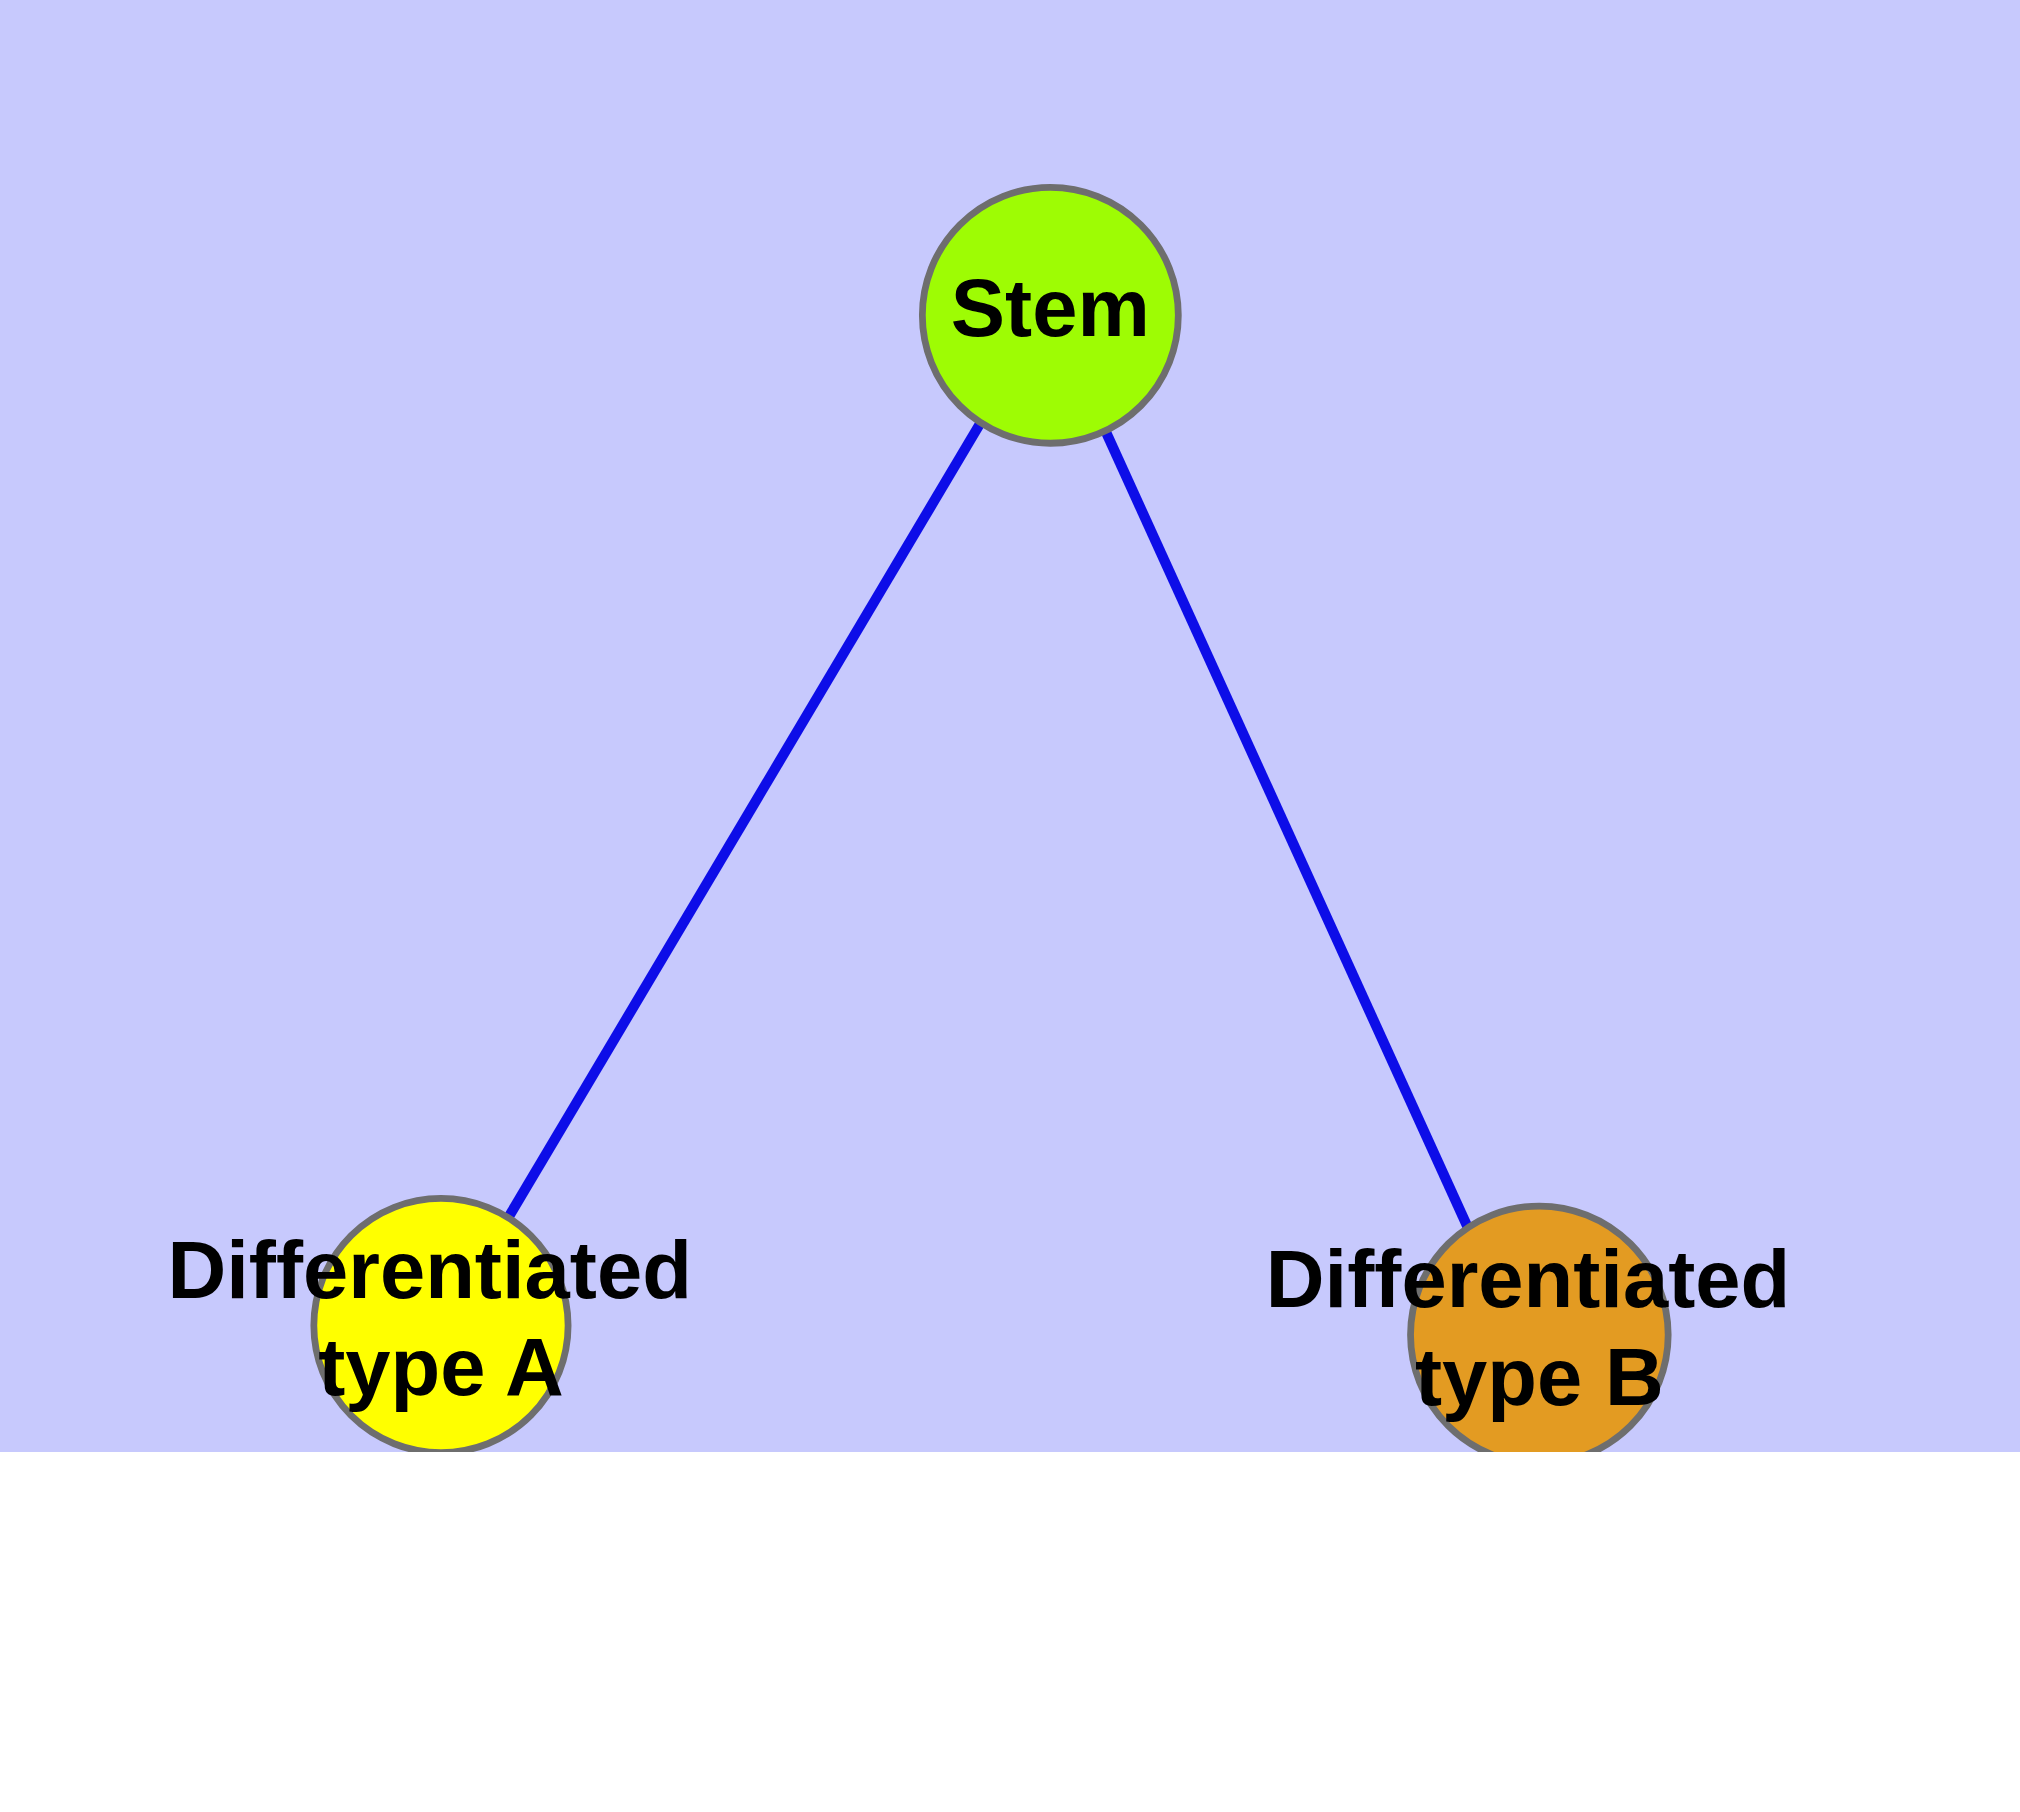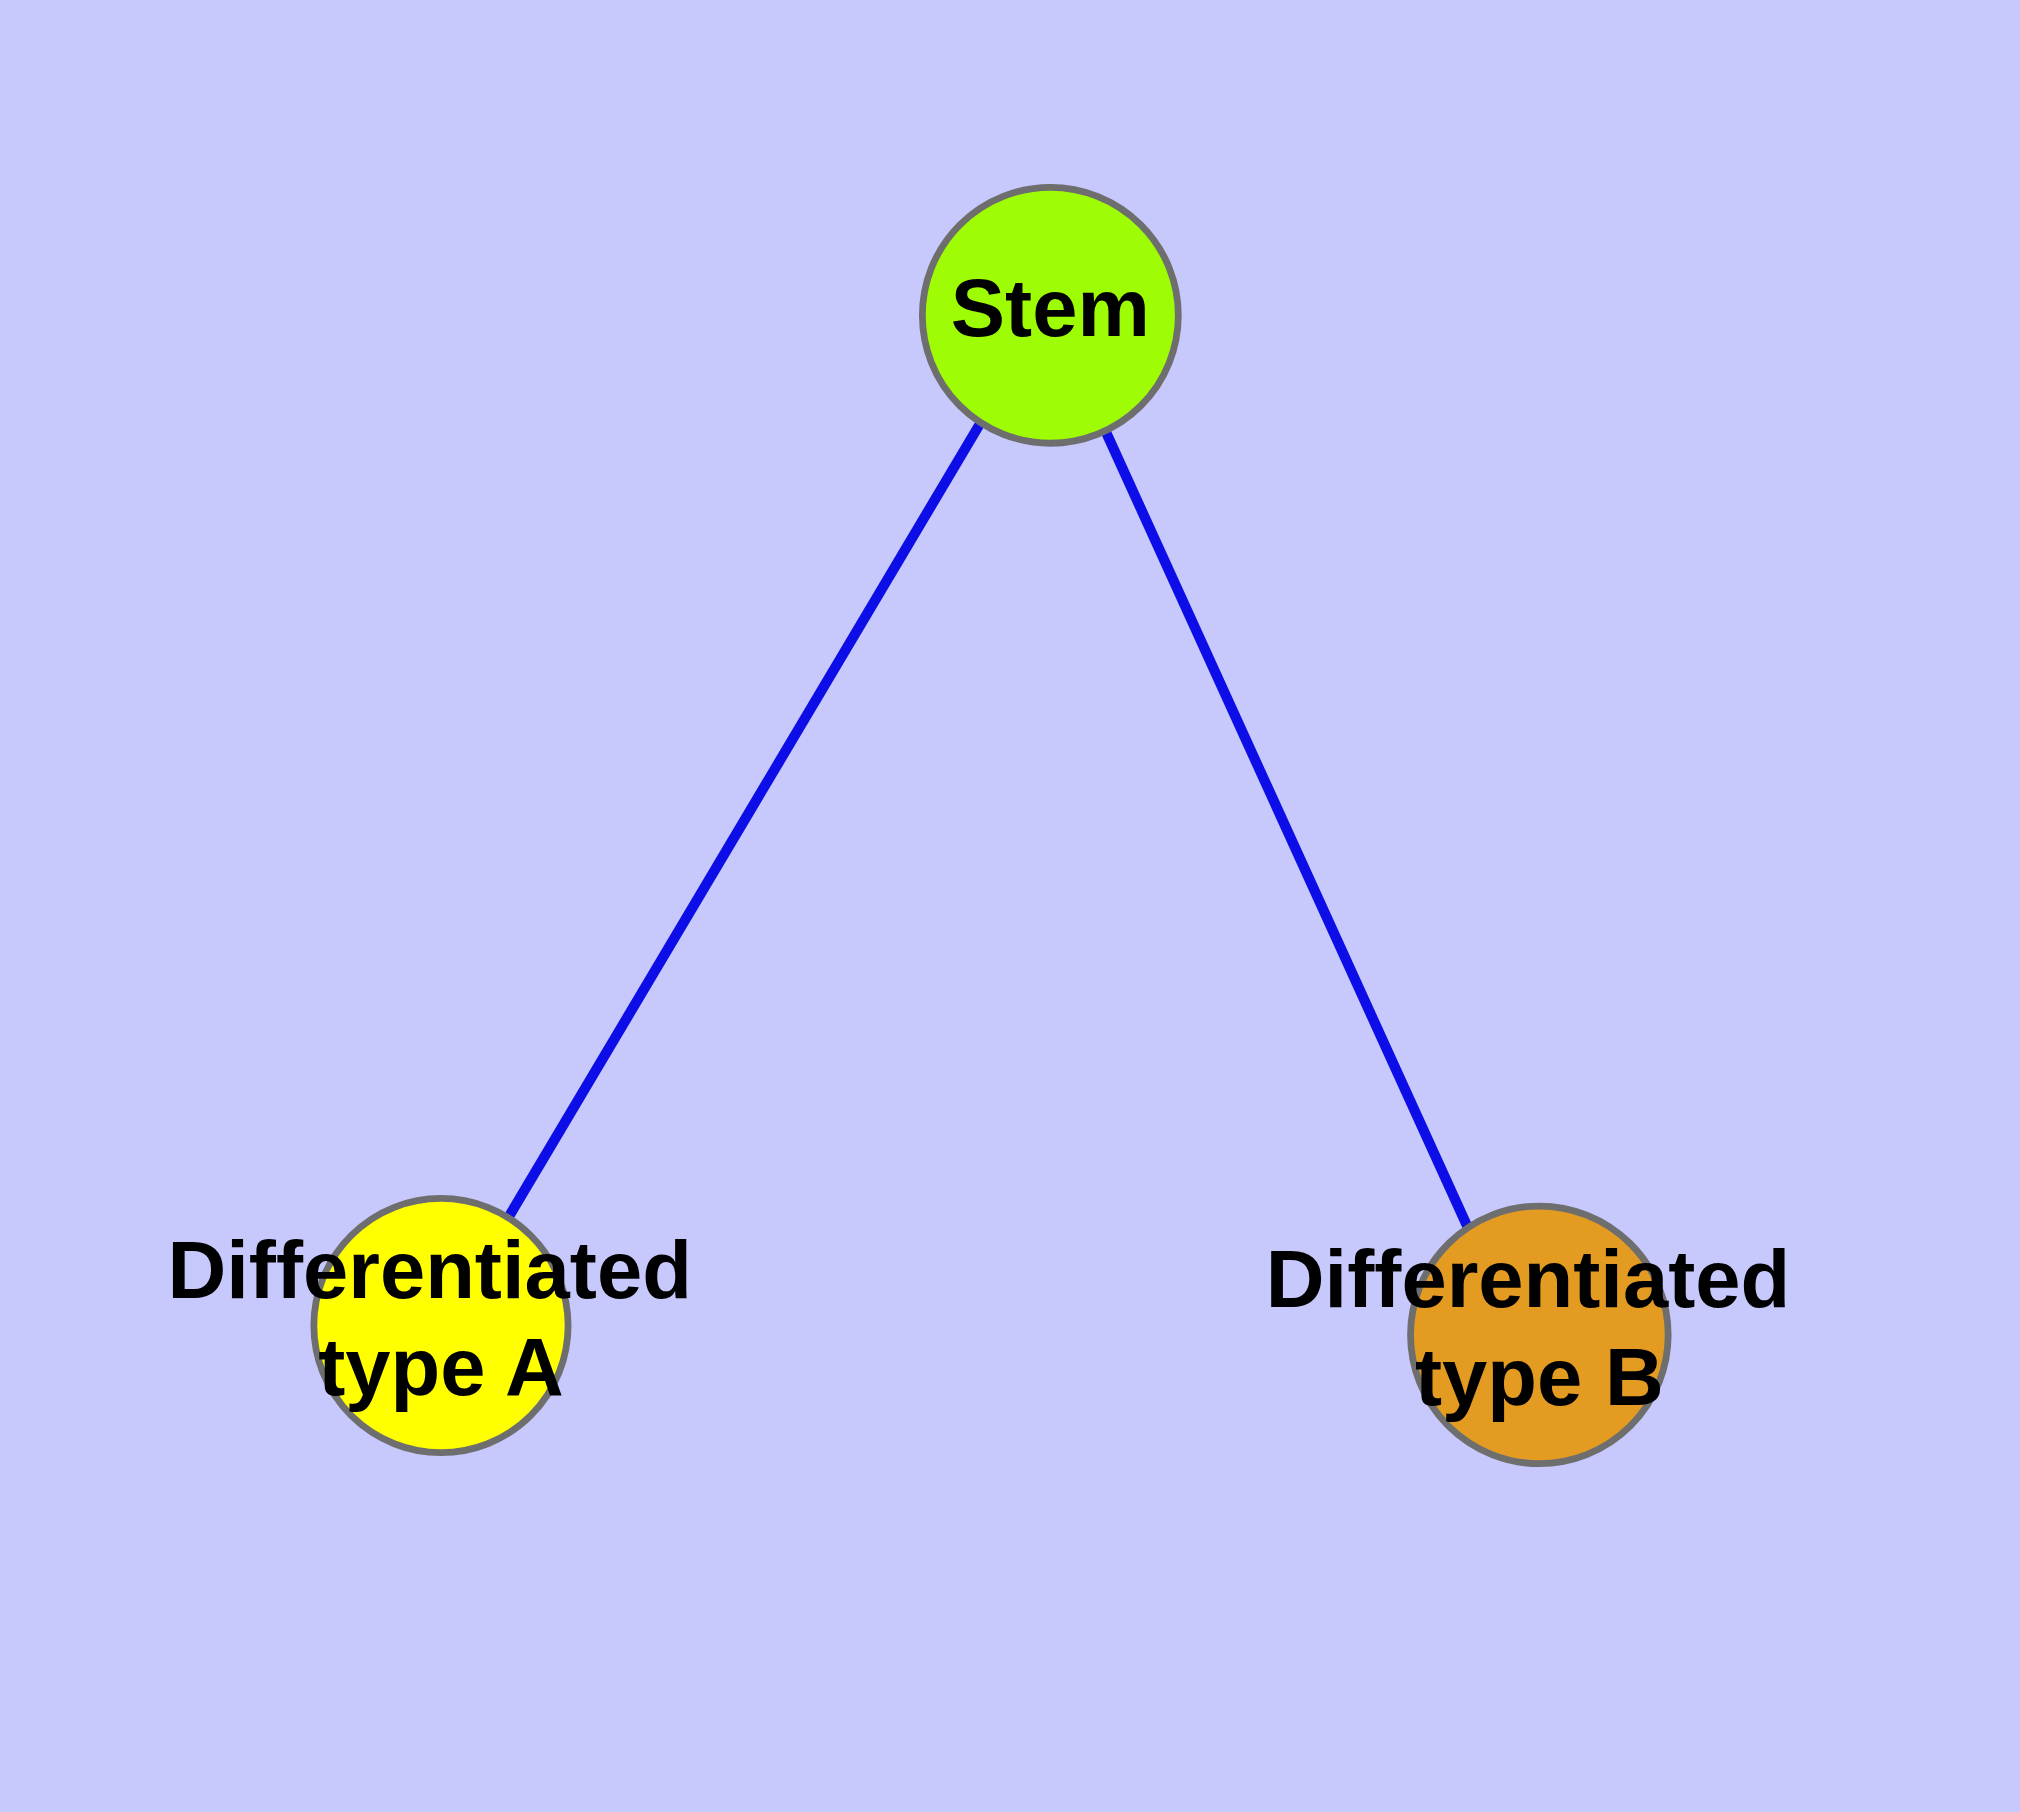--- a/index.html
+++ b/index.html
@@ -27,21 +27,21 @@
     font-family: "Liberation Sans", sans-serif;
     font-weight: bold;
     fill: #000000;
     text-anchor: middle;
     dominant-baseline: middle;
   }
 </style>
 </head>
 <body style="background: rgb(199, 201, 253);">
 
-<div id="canvas" style="width: 2021px; height: 1812px;">
+<div id="canvas" style="width: 2021px; height: 1452px;">
   <svg id="graph-svg" viewBox="0 0 2384 2138" xmlns="http://www.w3.org/2000/svg" style="width: 2021px; height: 1812px;">
 
     <rect id="bg-rect" x="0" y="0" width="2384" height="2138" fill="#C7C9FD"></rect>
 
     <g id="edges-layer">
       <line id="edge-0" x1="1156" y1="500" x2="601" y2="1434" stroke="#0D0DE8" stroke-width="12" stroke-linecap="butt"></line>
       <line id="edge-1" x1="1302" y1="504" x2="1731" y2="1447" stroke="#0D0DE8" stroke-width="12" stroke-linecap="butt"></line>
     </g>
 
     <g id="nodes-layer">

